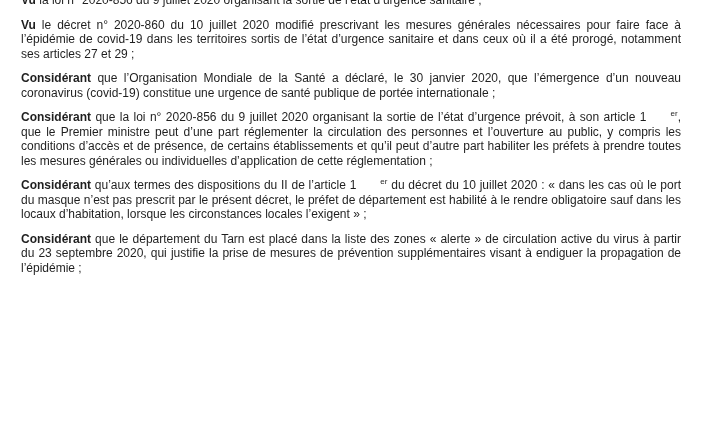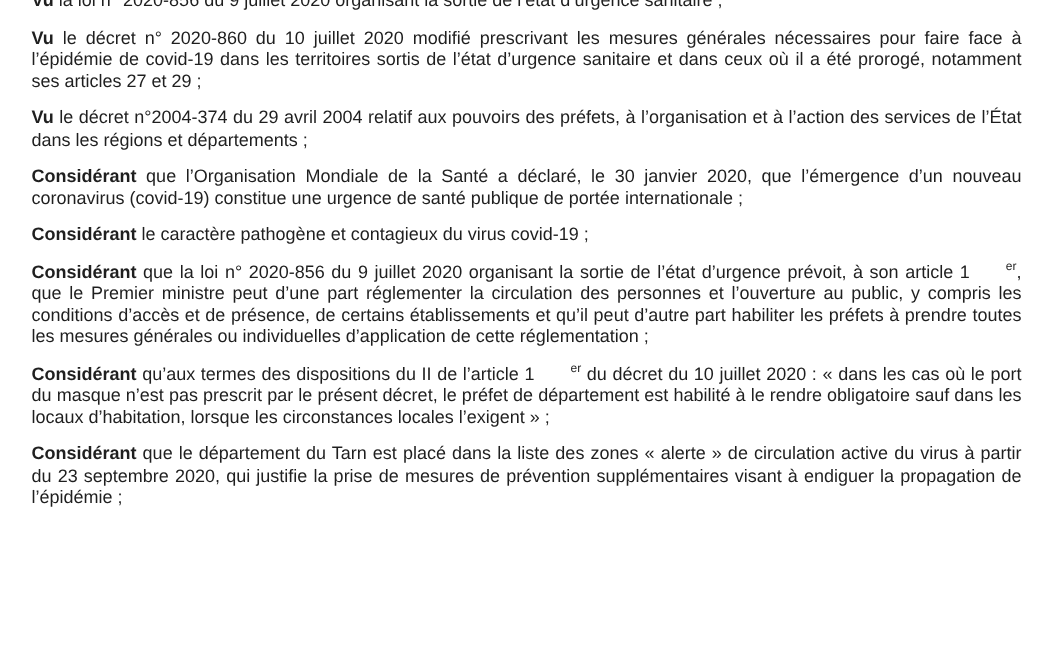--- a/index.html
+++ b/index.html
@@ -38,20 +38,18 @@
     padding-left: 24px;
   }
 </style>
 </head>
 <body>
 
 <div class="doc-page">
   <div id="doc-body">
       <p class="para"><b>Vu</b> la loi n° 2020-856 du 9 juillet 2020 organisant la sortie de l’état d’urgence sanitaire ;</p>
       <p class="para"><b>Vu</b> le décret n° 2020-860 du 10 juillet 2020 modifié prescrivant les mesures générales nécessaires pour faire face à l’épidémie de covid-19 dans les territoires sortis de l’état d’urgence sanitaire et dans ceux où il a été prorogé, notamment ses articles 27 et 29 ;</p>
-      <p class="para"><b>Vu</b> le décret n°2004-374 du 29 avril 2004 relatif aux pouvoirs des préfets, à l’organisation et à l’action des services de l’État dans les régions et départements ;</p>
       <p class="para"><b>Considérant</b> que l’Organisation Mondiale de la Santé a déclaré, le 30 janvier 2020, que l’émergence d’un nouveau coronavirus (covid-19) constitue une urgence de santé publique de portée internationale ;</p>
-      <p class="para"><b>Considérant</b> le caractère pathogène et contagieux du virus covid-19 ;</p>
       <p class="para"><b>Considérant</b> que la loi n° 2020-856 du 9 juillet 2020 organisant la sortie de l’état d’urgence prévoit, à son article 1<sup>er</sup>, que le Premier ministre peut d’une part réglementer la circulation des personnes et l’ouverture au public, y compris les conditions d’accès et de présence, de certains établissements et qu’il peut d’autre part habiliter les préfets à prendre toutes les mesures générales ou individuelles d’application de cette réglementation ;</p>
       <p class="para"><b>Considérant</b> qu’aux termes des dispositions du II de l’article 1<sup>er</sup> du décret du 10 juillet 2020 : « dans les cas où le port du masque n’est pas prescrit par le présent décret, le préfet de département est habilité à le rendre obligatoire sauf dans les locaux d’habitation, lorsque les circonstances locales l’exigent » ;</p>
       <p class="para"><b>Considérant</b> que le département du Tarn est placé dans la liste des zones « alerte » de circulation active du virus à partir du 23 septembre 2020, qui justifie la prise de mesures de prévention supplémentaires visant à endiguer la propagation de l’épidémie ;</p>
     </div>
 </div>
 
 </body></html>

